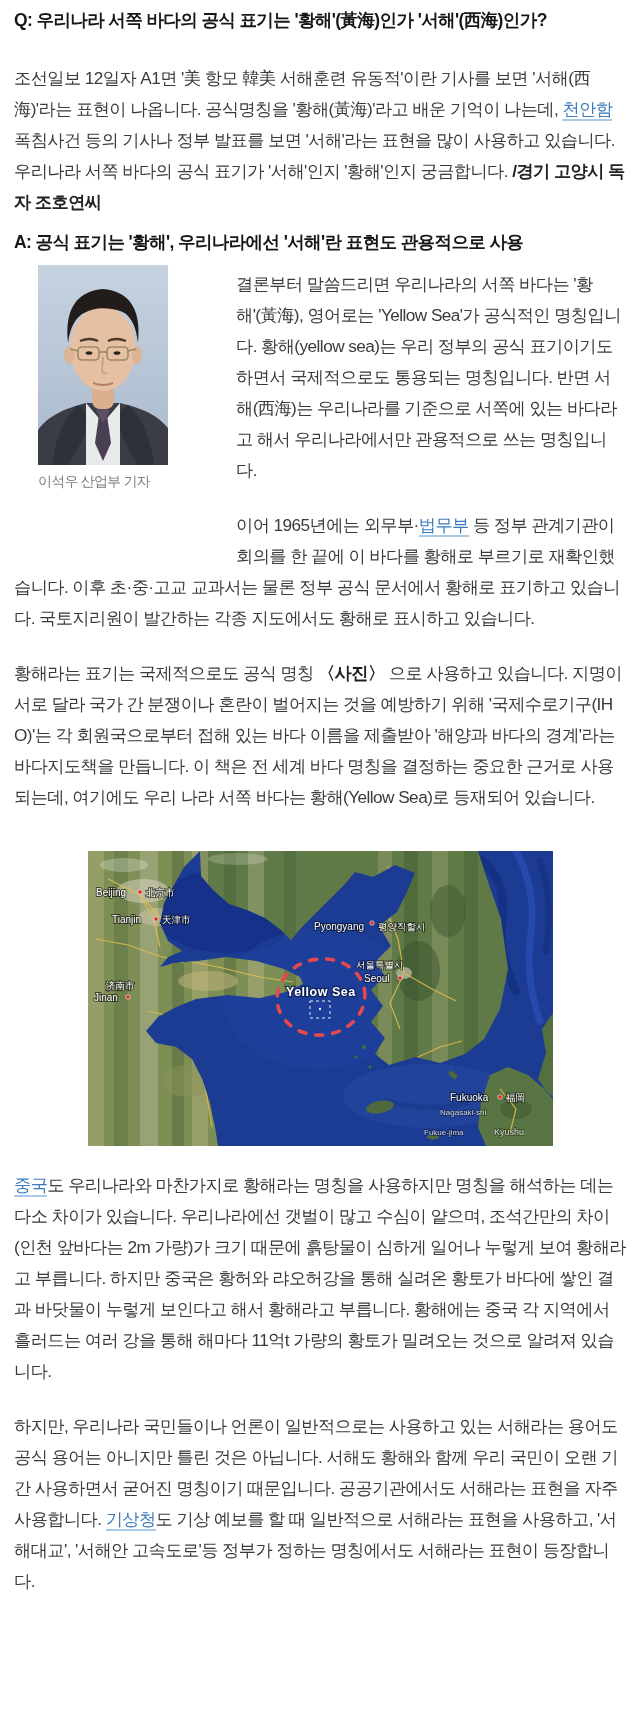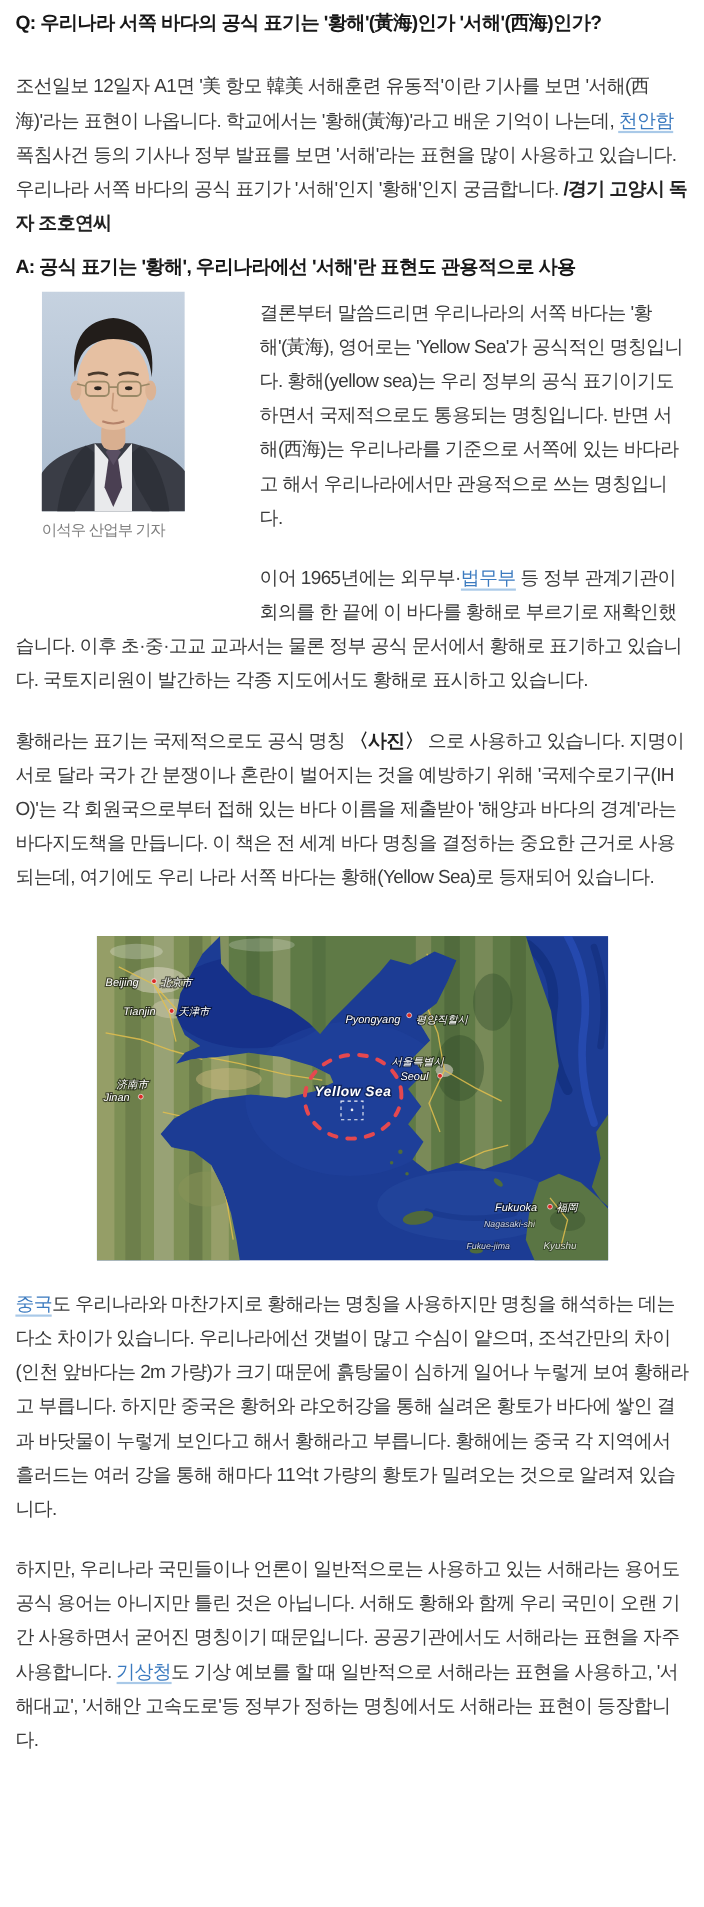--- a/index.html
+++ b/index.html
@@ -28,42 +28,42 @@
   }
   .bold{font-weight:bold;color:#222;}
   figure.reporter{
     float:left;width:116px;margin:10px 82px 78px 24px;padding:0;
   }
   figure.reporter svg{display:block;width:130px;height:200px;}
   figcaption{
     font-size:14px;color:#7e7e7e;margin-top:8px;letter-spacing:-0.8px;
   }
   .map-wrap{
-    clear:right;margin:38px 0 0 74px;width:491px;height:295px;font-style:italic;
+    clear:right;margin:38px 0 0 74px;width:491px;height:295px;
   }
   .map-wrap svg{display:block;width:465px;height:295px;}
   .maplabel{
     fill:#ffffff;font-size:10px;font-family:"Liberation Sans",sans-serif;
     paint-order:stroke;stroke:rgba(0,0,0,0.55);stroke-width:2px;
   }
   .maplabel.cjk{font-size:9.5px;}
   .maplabel.faint{opacity:.78;font-size:8px;stroke-width:1.5px;}
   .sealabel{
     fill:#ffffff;font-size:12.5px;font-weight:bold;letter-spacing:.5px;
     paint-order:stroke;stroke:rgba(10,25,70,0.7);stroke-width:2.5px;
   }
 </style>
 </head>
 <body>
 
 <div class="article">
 
   <h2 class="qa-head">Q: 우리나라 서쪽 바다의 공식 표기는 '황해'(黃海)인가 '서해'(西海)인가?</h2>
 
-  <p class="body q-para"><span>조선일보 12일자 A1면 '美 항모 韓美 서해훈련 유동적'이란 기사를 보면 '서해(西海)'라는 표현이 나옵니다. 학교에서는 '황해(黃海)'라고 배운 기억이 나는데, </span><a class="inline-link" href="#">천안함</a><span> 폭침사건 등의 기사나 정부 발표를 보면 '서해'라는 표현을 많이 사용하고 있습니다. 우리나라 서쪽 바다의 공식 표기가 '서해'인지 '황해'인지 궁금합니다. </span><span class="bold">/경기 고양시 독자 조호연씨</span></p>
+  <p class="body q-para"><span>조선일보 12일자 A1면 '美 항모 韓美 서해훈련 유동적'이란 기사를 보면 '서해(西海)'라는 표현이 나옵니다. 공식명칭을 '황해(黃海)'라고 배운 기억이 나는데, </span><a class="inline-link" href="#">천안함</a><span> 폭침사건 등의 기사나 정부 발표를 보면 '서해'라는 표현을 많이 사용하고 있습니다. 우리나라 서쪽 바다의 공식 표기가 '서해'인지 '황해'인지 궁금합니다. </span><span class="bold">/경기 고양시 독자 조호연씨</span></p>
 
   <h2 class="qa-head a-head">A: 공식 표기는 '황해', 우리나라에선 '서해'란 표현도 관용적으로 사용</h2>
 
   <figure class="reporter">
     <svg viewBox="0 0 130 200" aria-label="reporter portrait">
       <defs>
         <linearGradient id="pbg" x1="0" y1="0" x2="0" y2="1">
           <stop offset="0" stop-color="#c6d2e0"></stop>
             <stop offset="1" stop-color="#a9bacd"></stop>
         </linearGradient>

